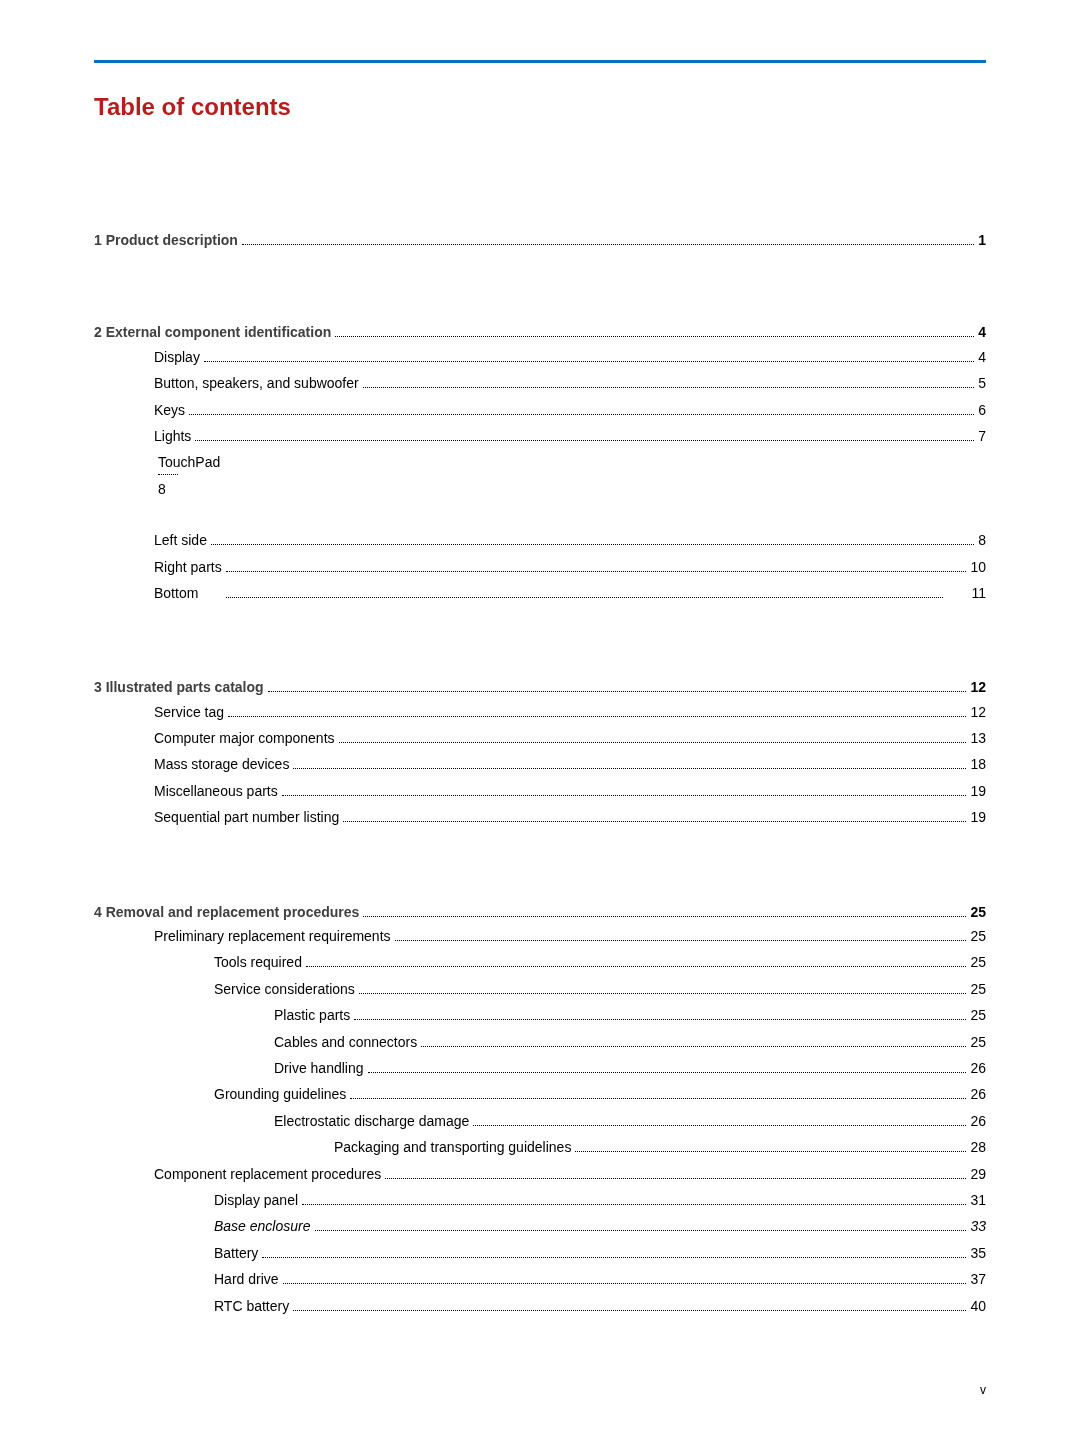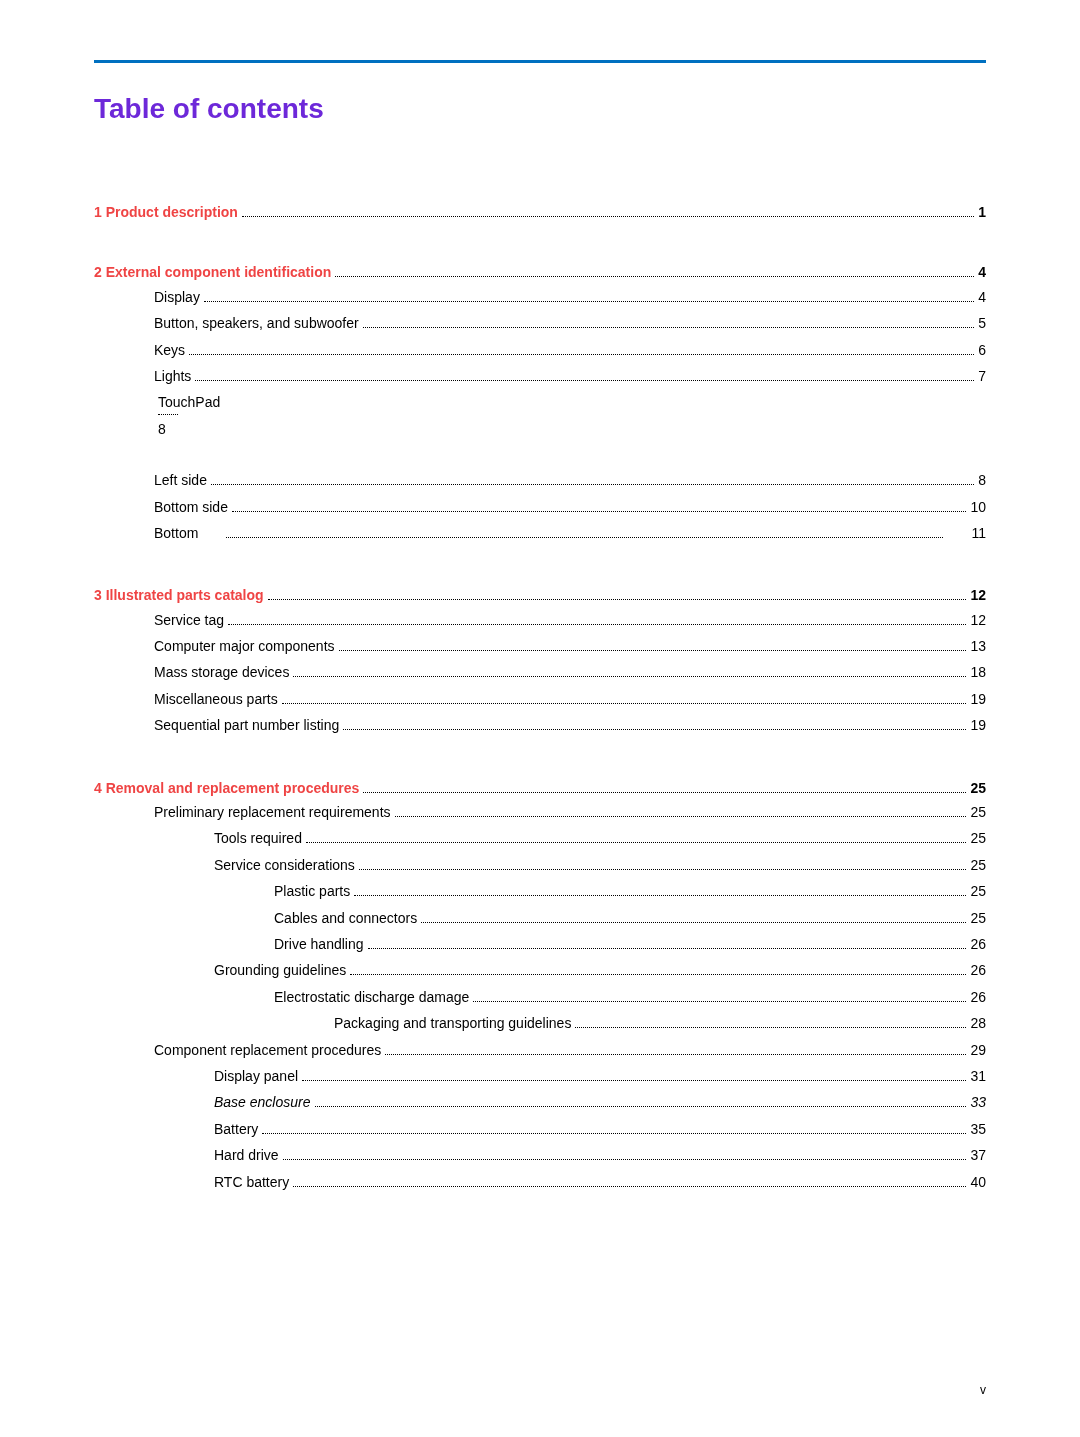--- a/index.html
+++ b/index.html
@@ -18,23 +18,23 @@
       padding: 60px 94px 80px 94px;
     }
 
     .top-border {
       border-top: 3px solid #0070c0;
       width: 100%;
       margin-bottom: 30px;
     }
 
     .page-title {
-      font-size: 28px;
+      font-size: 24px;
       font-weight: bold;
-      color: #6d28d9;
+      color: #b91c1c;
       margin-bottom: 40px;
     }
 
     .toc-section {
       margin-bottom: 0;
     }
 
     .toc-entry {
       display: flex;
       align-items: baseline;
@@ -59,22 +59,23 @@
       white-space: nowrap;
       flex-shrink: 0;
     }
 
     .toc-entry.chapter {
       margin-top: 20px;
       margin-bottom: 2px;
     }
 
     .toc-entry.chapter .toc-label {
-      color: #ef4444;
+      color: #404040;
       font-weight: bold;
+      margin-top: 32px;
     }
 
     .toc-entry.chapter .toc-page {
       font-weight: bold;
     }
 
     .spacer {
       height: 16px;
     }
 
@@ -130,21 +131,21 @@
       <span class="toc-label">TouchPad</span>
       <span class="toc-dots"></span>
       <span class="toc-page">8</span>
     </div>
     <div class="toc-entry" style="padding-left: 60px; margin-top: 29px;">
       <span class="toc-label">Left side</span>
       <span class="toc-dots"></span>
       <span class="toc-page">8</span>
     </div>
     <div class="toc-entry" style="padding-left: 60px;">
-      <span class="toc-label">Bottom side</span>
+      <span class="toc-label">Right parts</span>
       <span class="toc-dots"></span>
       <span class="toc-page">10</span>
     </div>
     <div class="toc-entry" style="padding-left: 60px; gap: 24px;">
       <span class="toc-label">Bottom</span>
       <span class="toc-dots"></span>
       <span class="toc-page">11</span>
     </div>
     <div class="spacer"></div>
     <div class="toc-entry chapter" style="padding-left: 0px;">

